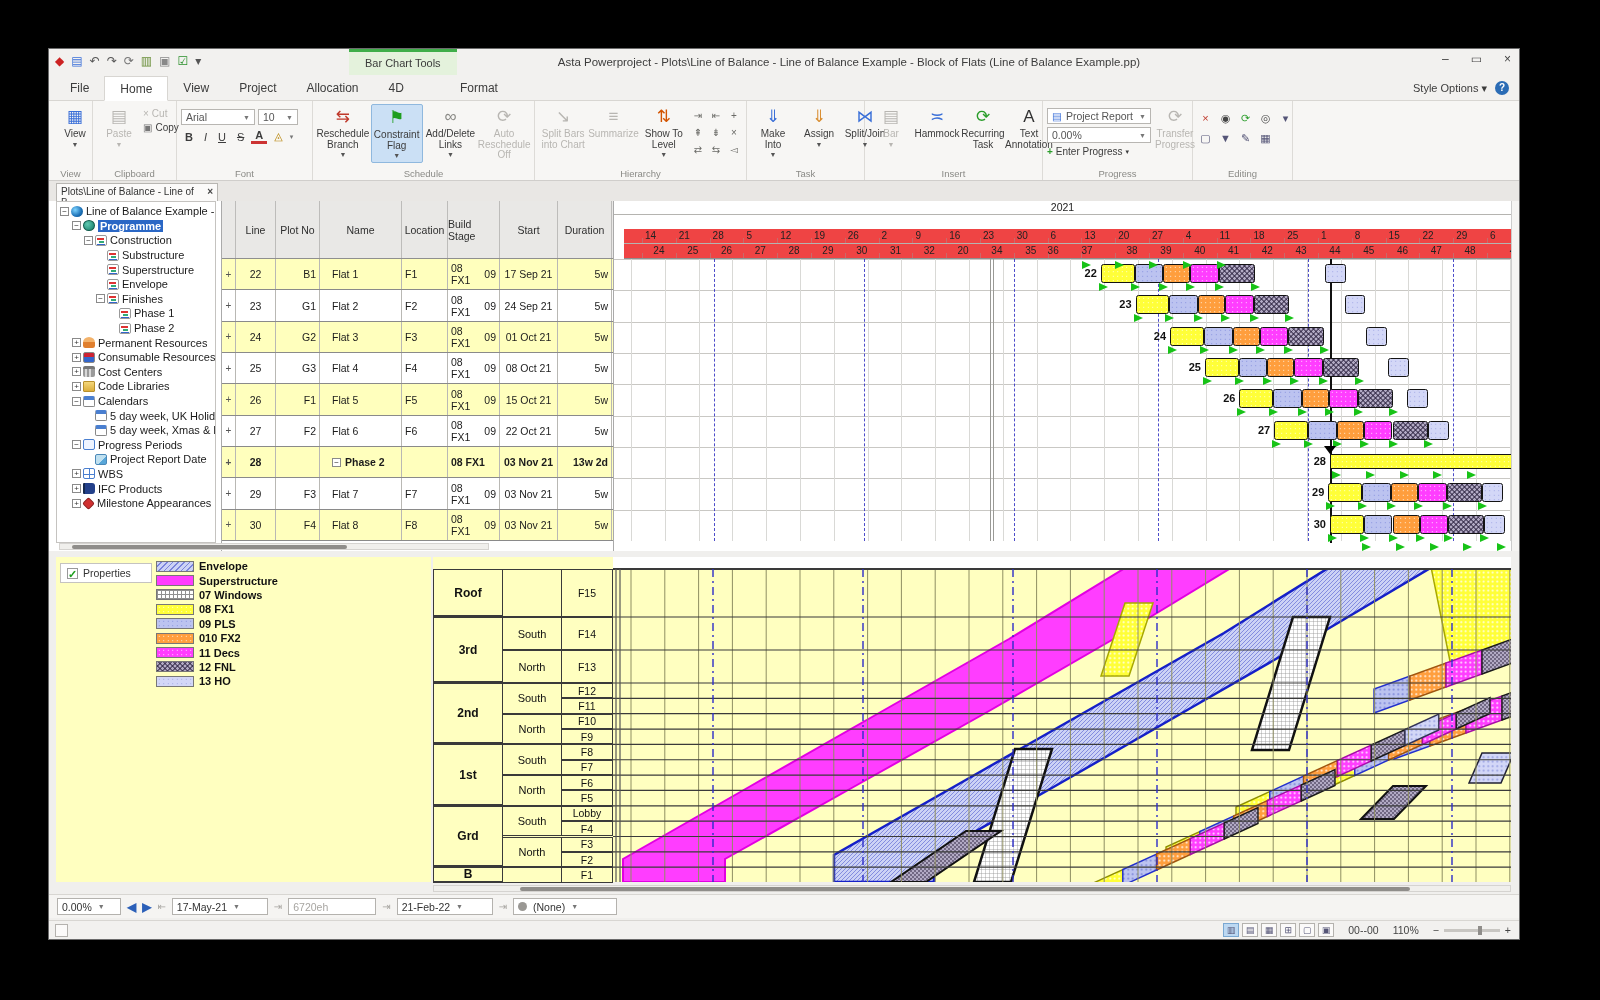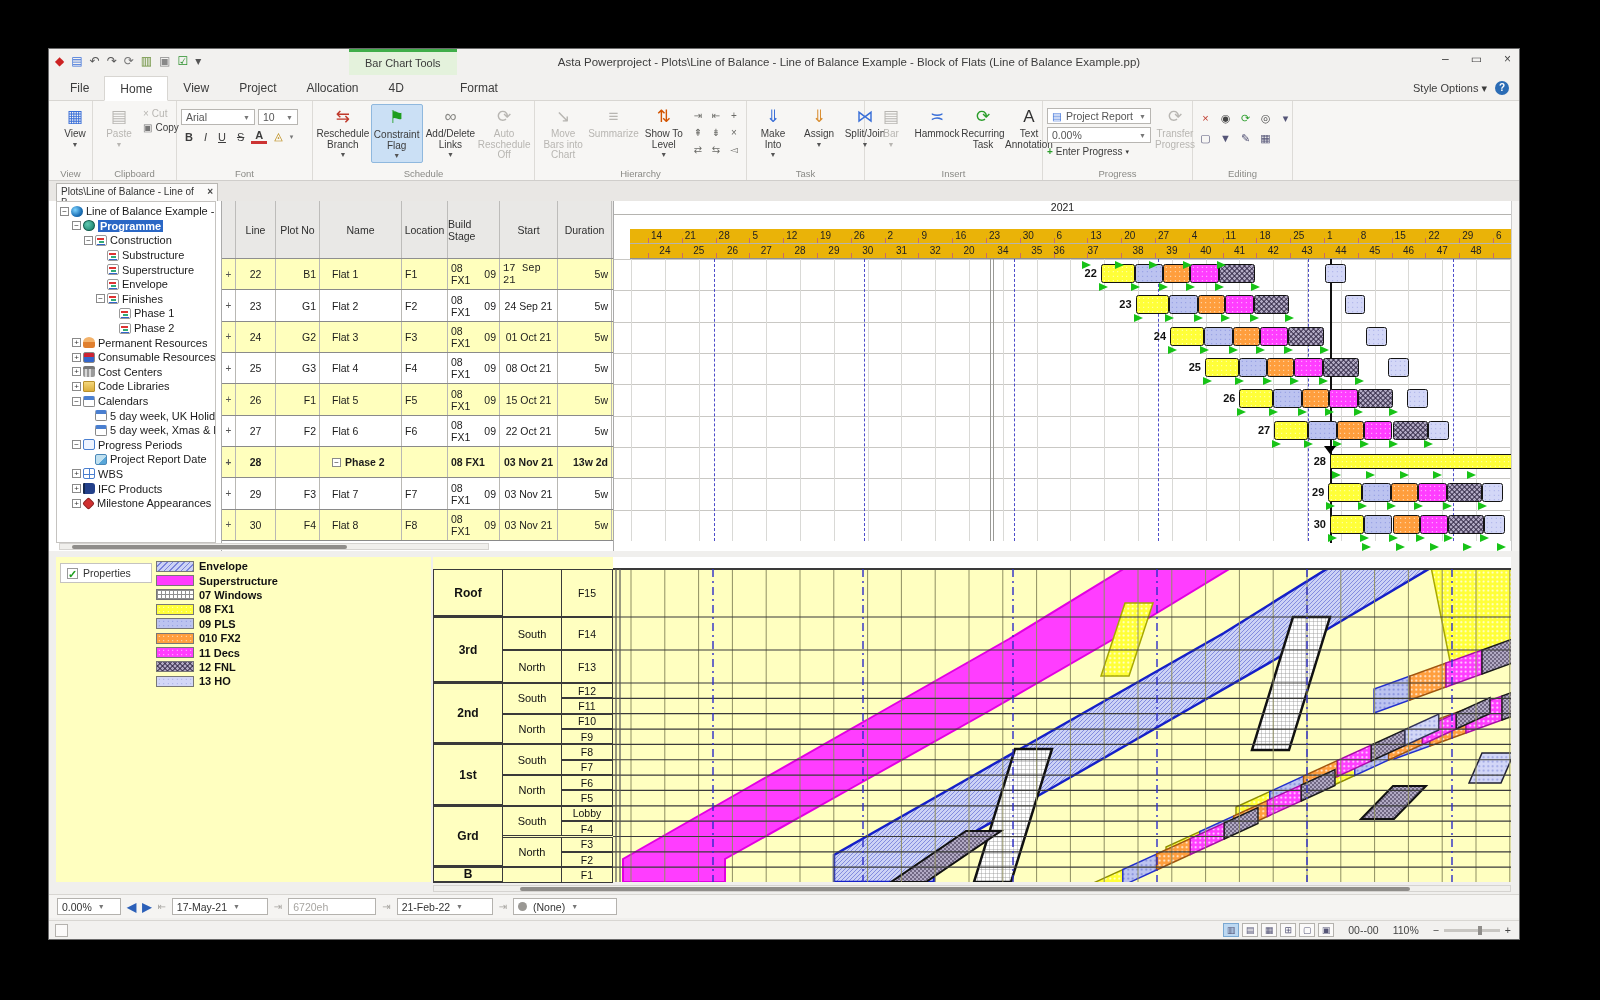--- a/index.html
+++ b/index.html
@@ -86,21 +86,21 @@
   .srow .cell.num{justify-content:center;}
   .srow .cell.right{justify-content:flex-end;}
   .srow.bold{font-weight:bold;}
   .collapsebox{width:9px;height:9px;border:1px solid #8a8a8a;background:#fff;font-size:8px;line-height:7px;text-align:center;color:#333;margin-right:4px;flex:none;font-weight:normal;}
 
   
   .gantt{position:absolute;left:564px;top:0;width:898px;height:350px;background:#fff;border-left:1px solid #aaa;overflow:hidden;}
   .gh-year{position:absolute;left:0;top:0;width:100%;height:14px;border-bottom:1px solid #b5b4b0;font-size:10.5px;text-align:center;color:#222;background:#fff;}
   .gh-months{position:absolute;left:0;top:14px;width:100%;height:14px;border-bottom:1px solid #b5b4b0;background:#fff;}
   .gh-month{position:absolute;top:0;height:14px;font-size:10.5px;color:#222;text-align:center;border-left:1px solid #cdccc8;padding-top:1px;}
-  .gh-dates,.gh-weeks{position:absolute;left:16px;width:100%;height:15px;background:#eab308;}
+  .gh-dates,.gh-weeks{position:absolute;left:10px;width:100%;height:15px;background:#ef4444;}
   .gh-dates{top:28px;border-bottom:1px solid #b5b4b0;}
   .gh-weeks{top:43px;border-bottom:1px solid #8f8f8f;}
   .tick{position:absolute;bottom:0;width:1px;height:5px;background:#c96a6a;}
   .dlabel{position:absolute;top:1px;font-size:10px;color:#222;}
   .gbody{position:absolute;left:0;top:58px;width:100%;height:282px;
      background-image:repeating-linear-gradient(90deg,#d9d9d6 0 1px,transparent 1px 33.8px),repeating-linear-gradient(180deg,#c9c8c4 0 1px,transparent 1px 31.35px);
      background-position:17px 0,0 0;}
   .vline{position:absolute;top:58px;height:282px;width:0;border-left:1.5px dashed #2d2dc0;opacity:.85;}
   .vline2{position:absolute;top:58px;height:282px;width:4px;border-left:1.5px solid #9a9a96;border-right:1.5px solid #9a9a96;}
   .vline3{position:absolute;top:58px;height:284px;width:2px;background:#111;}
@@ -272,21 +272,21 @@
           </div>
           <div class="bigbtn disabled">
             <div class="bicon" style="color: rgb(184, 182, 178);">⟳</div>
             <div class="blabel">Auto Reschedule Off</div>
           </div>
           <div class="rglabel">Schedule</div>
         </div>
         <div class="rgroup" style="width: 212px;">
           <div class="bigbtn disabled">
             <div class="bicon" style="color: rgb(184, 182, 178);">↘</div>
-            <div class="blabel">Move Bars into Chart</div>
+            <div class="blabel">Split Bars into Chart</div>
           </div>
           <div class="bigbtn disabled">
             <div class="bicon" style="color: rgb(184, 182, 178);">≡</div>
             <div class="blabel">Summarize</div>
           </div>
           <div class="bigbtn">
             <div class="bicon" style="color: rgb(211, 84, 0);">⇅</div>
             <div class="blabel">Show To Level</div>
             <div class="bcaret">▼</div>
           </div>
@@ -511,21 +511,21 @@
             <div class="cell num" style="width: 40px;">22</div>
             <div class="cell right" style="width: 44px;">B1</div>
             <div class="cell" style="width: 82px; padding-left: 12px;">
               <span>Flat 1</span>
             </div>
             <div class="cell" style="width: 46px;">F1</div>
             <div class="cell" style="width: 52px; justify-content: space-between;">
               <span>08 FX1</span>
               <span>09</span>
             </div>
-            <div class="cell num" style="width: 58px; font-family: Liberation Mono, monospace;">17 Sep 21</div>
+            <div class="cell num" style="width: 58px;">17 Sep 21</div>
             <div class="cell right" style="width: 54px;">5w</div>
           </div>
           <div class="srow">
             <div class="cell exp" style="width: 14px;">+</div>
             <div class="cell num" style="width: 40px;">23</div>
             <div class="cell right" style="width: 44px;">G1</div>
             <div class="cell" style="width: 82px; padding-left: 12px;">
               <span>Flat 2</span>
             </div>
             <div class="cell" style="width: 46px;">F2</div>

